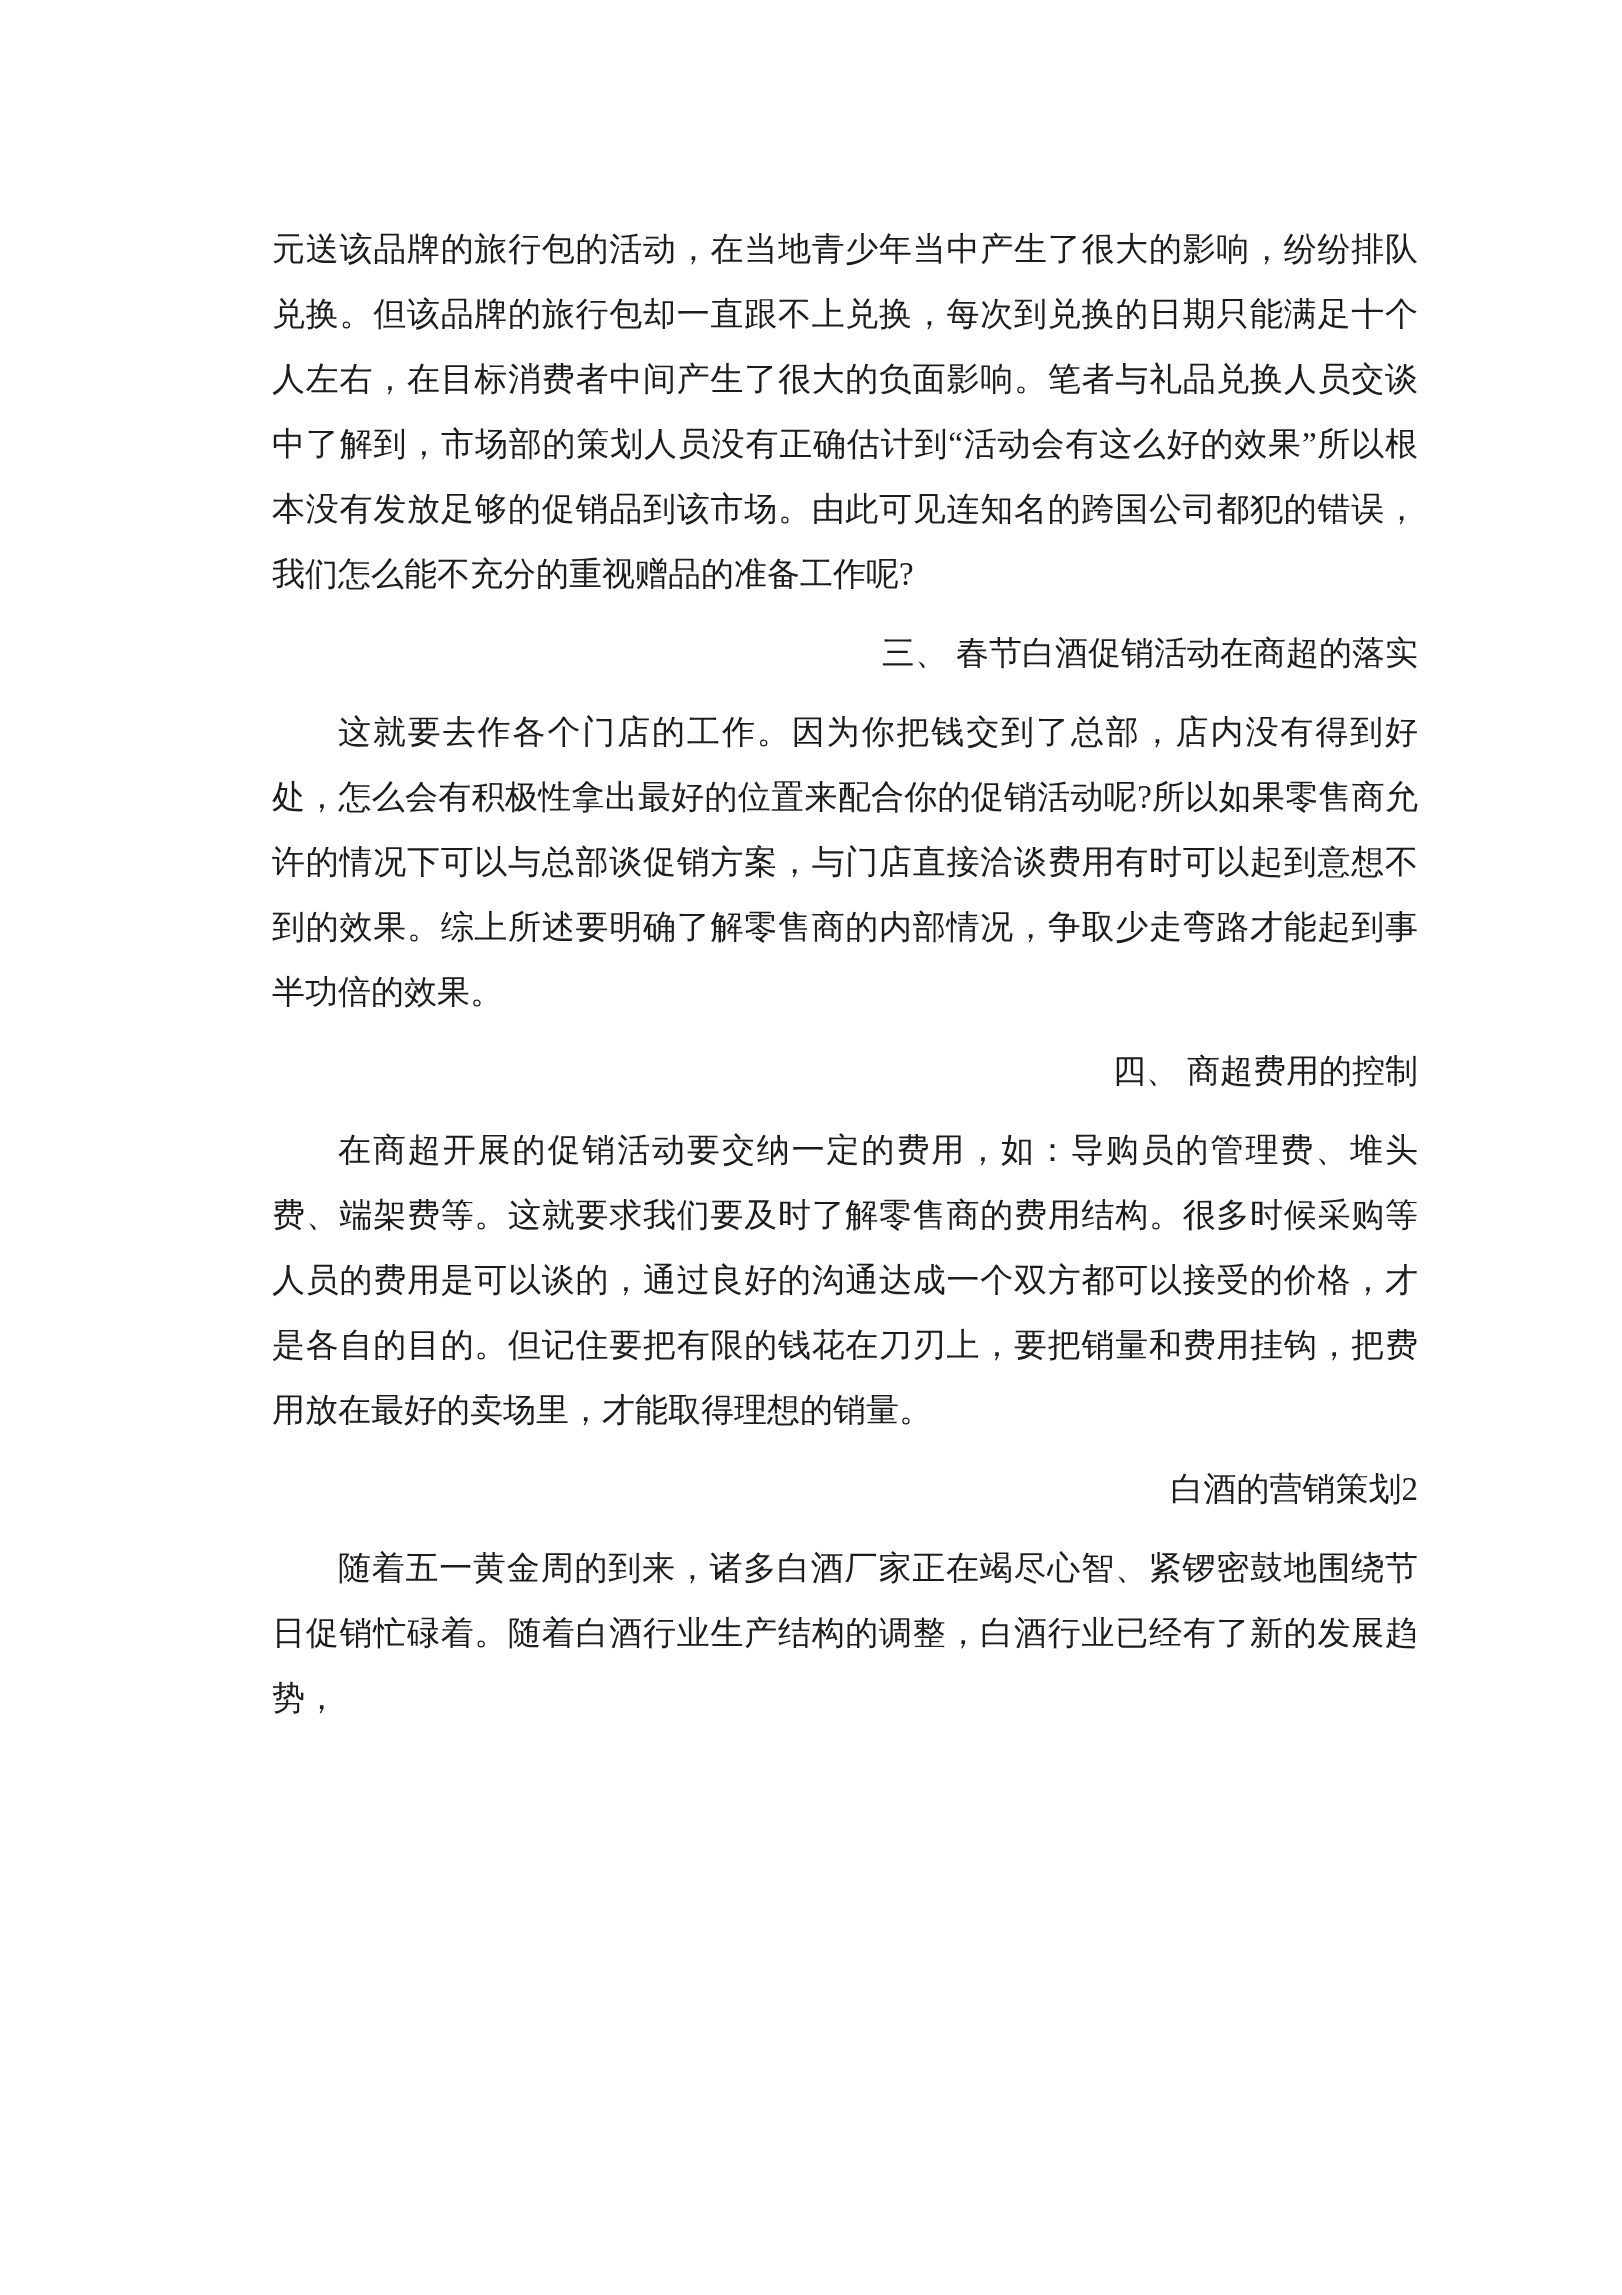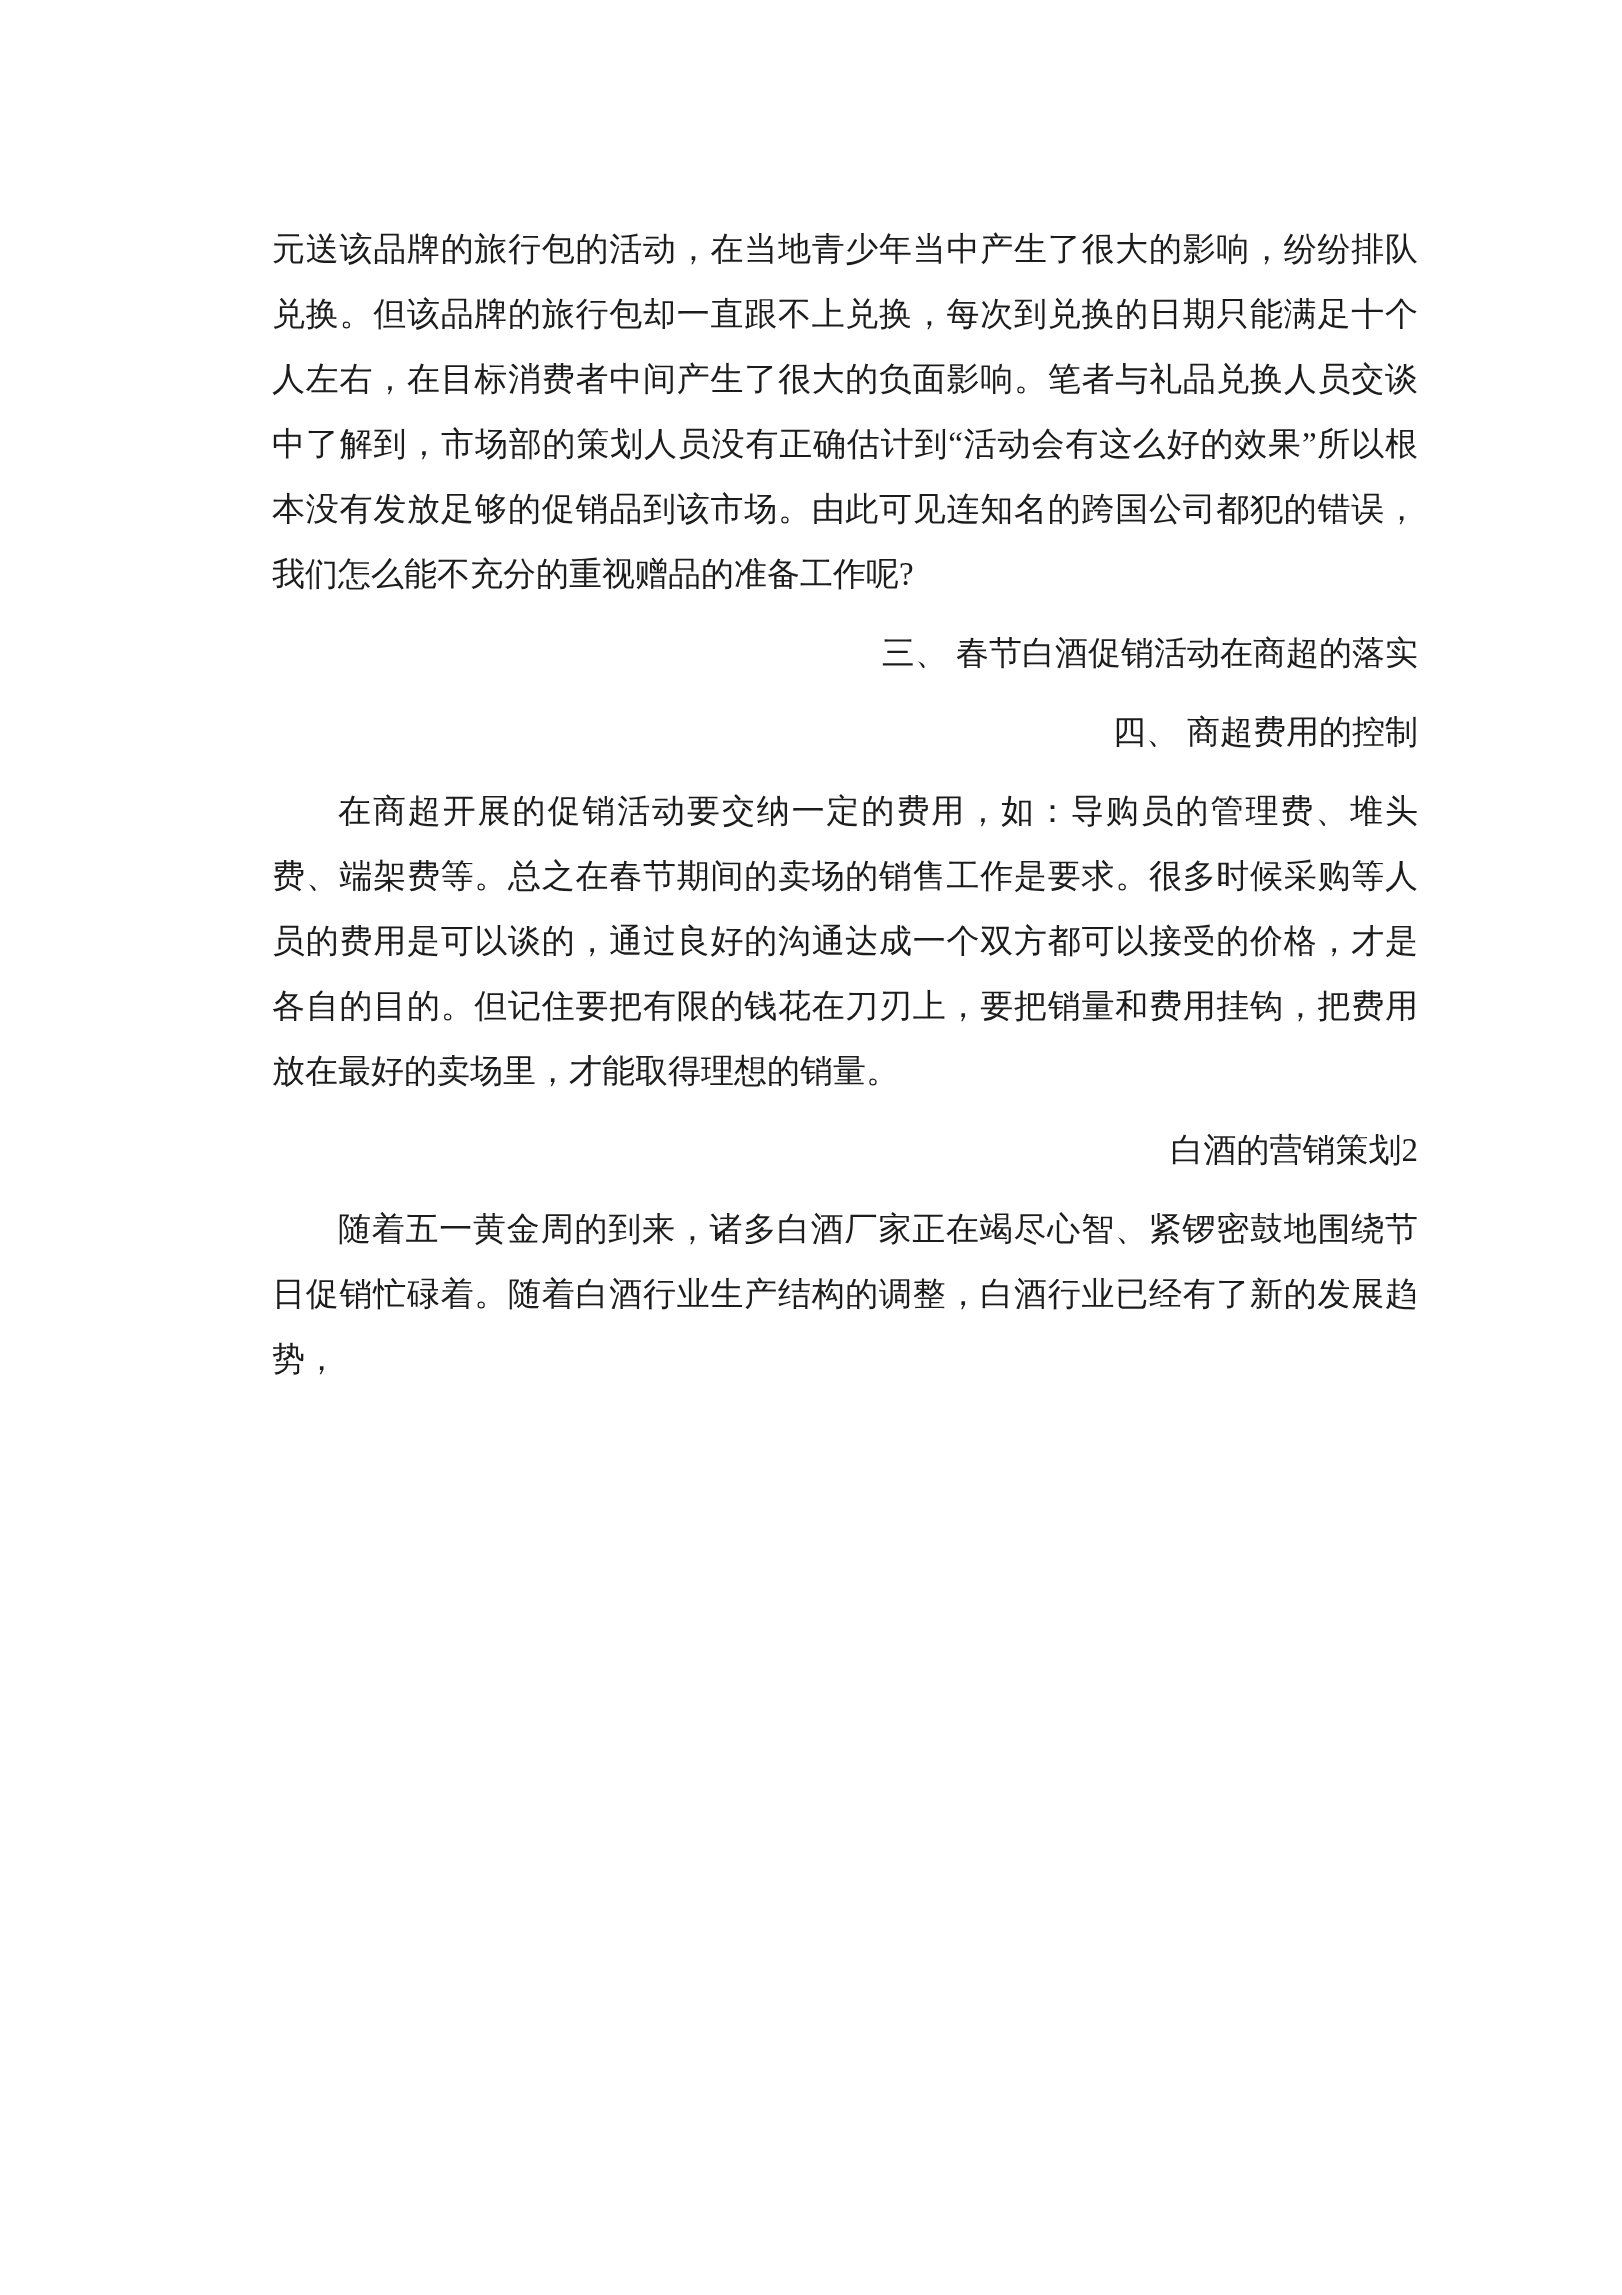--- a/index.html
+++ b/index.html
@@ -40,24 +40,25 @@
 <body>
 
 <div class="page">
   <div class="content">
 
     <p class="para no-indent">元送该品牌的旅行包的活动，在当地青少年当中产生了很大的影响，纷纷排队兑换。但该品牌的旅行包却一直跟不上兑换，每次到兑换的日期只能满足十个人左右，在目标消费者中间产生了很大的负面影响。笔者与礼品兑换人员交谈中了解到，市场部的策划人员没有正确估计到“活动会有这么好的效果”所以根本没有发放足够的促销品到该市场。由此可见连知名的跨国公司都犯的错误，我们怎么能不充分的重视赠品的准备工作呢?</p>
 
     <p class="para indent heading">三、 春节白酒促销活动在商超的落实</p>
 
 
+    <p class="para indent">这就要去作各个门店的工作。因为你把钱交到了总部，店内没有得到好处，怎么会有积极性拿出最好的位置来配合你的促销活动呢?所以如果零售商允许的情况下可以与总部谈促销方案，与门店直接洽谈费用有时可以起到意想不到的效果。综上所述要明确了解零售商的内部情况，争取少走弯路才能起到事半功倍的效果。</p>
 
     <p class="para indent heading">四、 商超费用的控制</p>
 
-    <p class="para indent">在商超开展的促销活动要交纳一定的费用，如：导购员的管理费、堆头费、端架费等。总之在春节期间的卖场的销售工作是要求。很多时候采购等人员的费用是可以谈的，通过良好的沟通达成一个双方都可以接受的价格，才是各自的目的。但记住要把有限的钱花在刀刃上，要把销量和费用挂钩，把费用放在最好的卖场里，才能取得理想的销量。</p>
+    <p class="para indent">在商超开展的促销活动要交纳一定的费用，如：导购员的管理费、堆头费、端架费等。这就要求我们要及时了解零售商的费用结构。很多时候采购等人员的费用是可以谈的，通过良好的沟通达成一个双方都可以接受的价格，才是各自的目的。但记住要把有限的钱花在刀刃上，要把销量和费用挂钩，把费用放在最好的卖场里，才能取得理想的销量。</p>
 
 
     <p class="para indent heading">白酒的营销策划2</p>
 
     <p class="para indent">随着五一黄金周的到来，诸多白酒厂家正在竭尽心智、紧锣密鼓地围绕节日促销忙碌着。随着白酒行业生产结构的调整，白酒行业已经有了新的发展趋势，</p>
 
   </div>
 </div>
 
 

